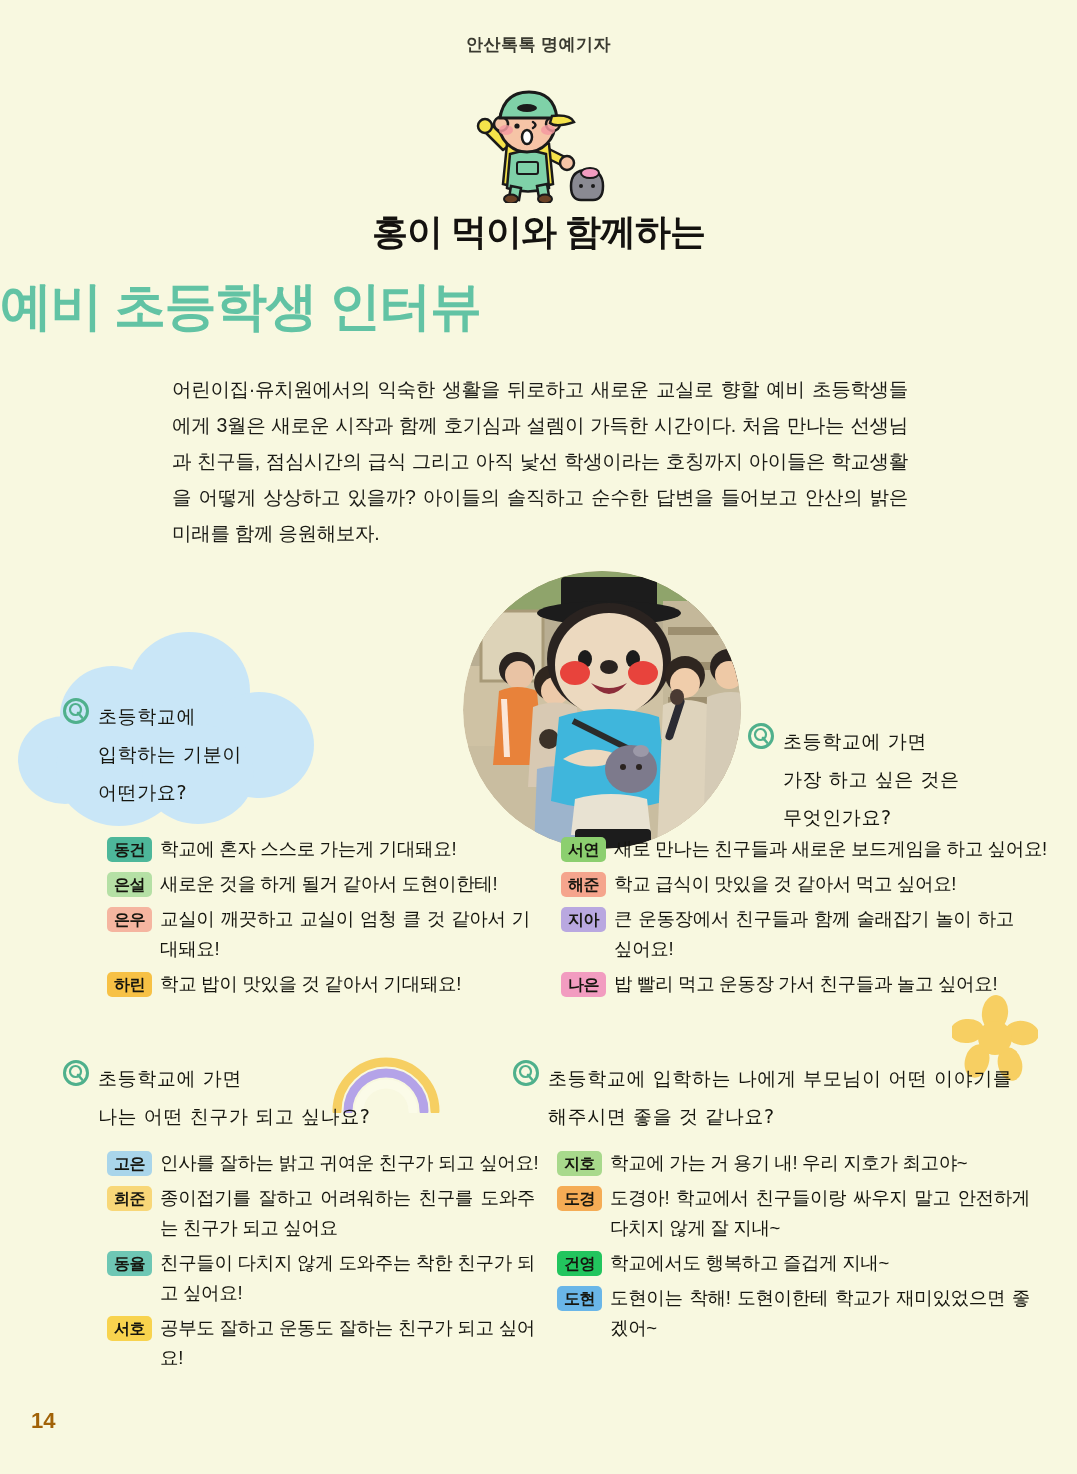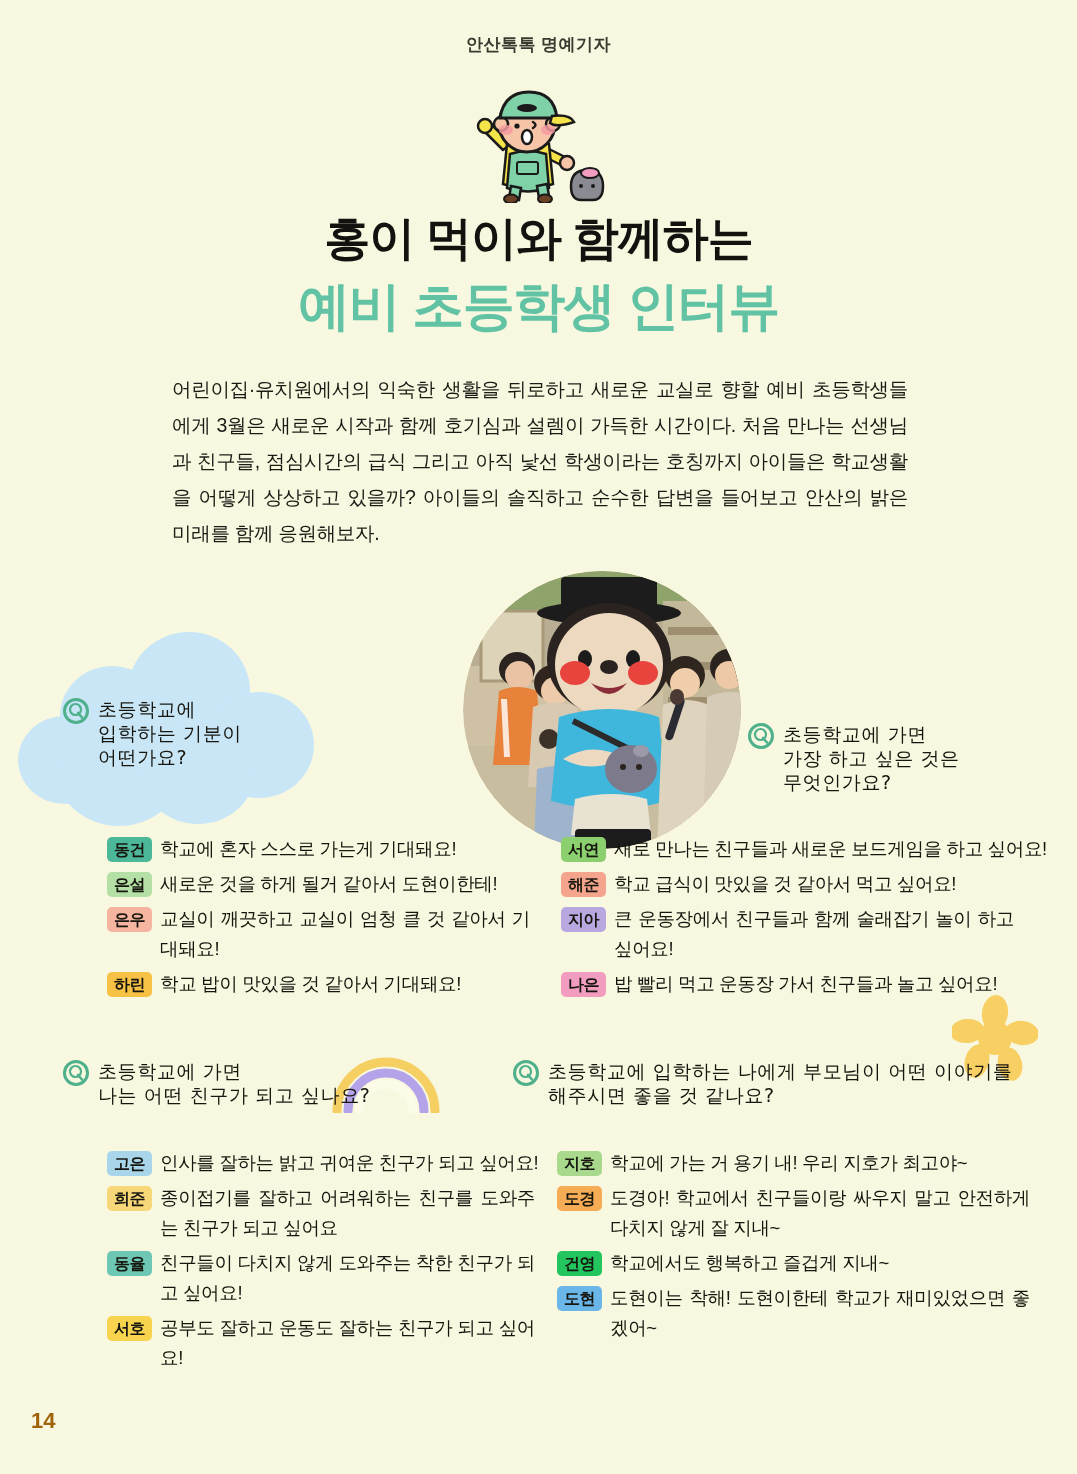--- a/index.html
+++ b/index.html
@@ -24,26 +24,25 @@
   }
 
   
   .mascot-wrap { position: absolute; left: 455px; top: 88px; width: 175px; height: 115px; }
   .mascot-svg { display:block; }
 
   
   .title-1 {
     position: absolute; top: 208px; left: 0; width: 1077px;
     text-align: center;
-    font-size: 46px; font-weight: 800; color: #14120f;
+    font-size: 36px; font-weight: 800; color: #14120f;
     letter-spacing: -1px;
   }
   .title-2 {
     position: absolute; top: 272px; left: 0; width: 1077px;
-    text-align: center;
     font-size: 52px; font-weight: 800; color: #62c3a4;
     letter-spacing: -1.5px;
   }
 
   
   .intro {
     position: absolute; top: 371px; left: 172px; width: 736px;
     font-size: 19.5px; line-height: 36px; color: #1b1b16;
     text-align: justify; letter-spacing: -0.3px;
   }
@@ -76,21 +75,21 @@
   .rainbow { position: absolute; left: 331px; top: 1053px; width: 110px; height: 60px; }
 
   
   .qblock { position: absolute; }
   .qhead { display: flex; align-items: flex-start; gap: 9px; }
   .qicon {
     flex: 0 0 auto; width: 26px; height: 26px; margin-top: 1px;
   }
   .qtext {
     font-family: "DejaVu Sans", sans-serif;
-    font-size: 19px; line-height: 24px; color: #16160f;
+    font-size: 19px; line-height: 38px; color: #16160f;
     letter-spacing: 0.6px;
     white-space: pre-line;
   }
 
   
   .answers { position: absolute; margin-left: 10px; }
   .arow {
     display: flex; align-items: flex-start;
     margin-bottom: 5px;
   }

